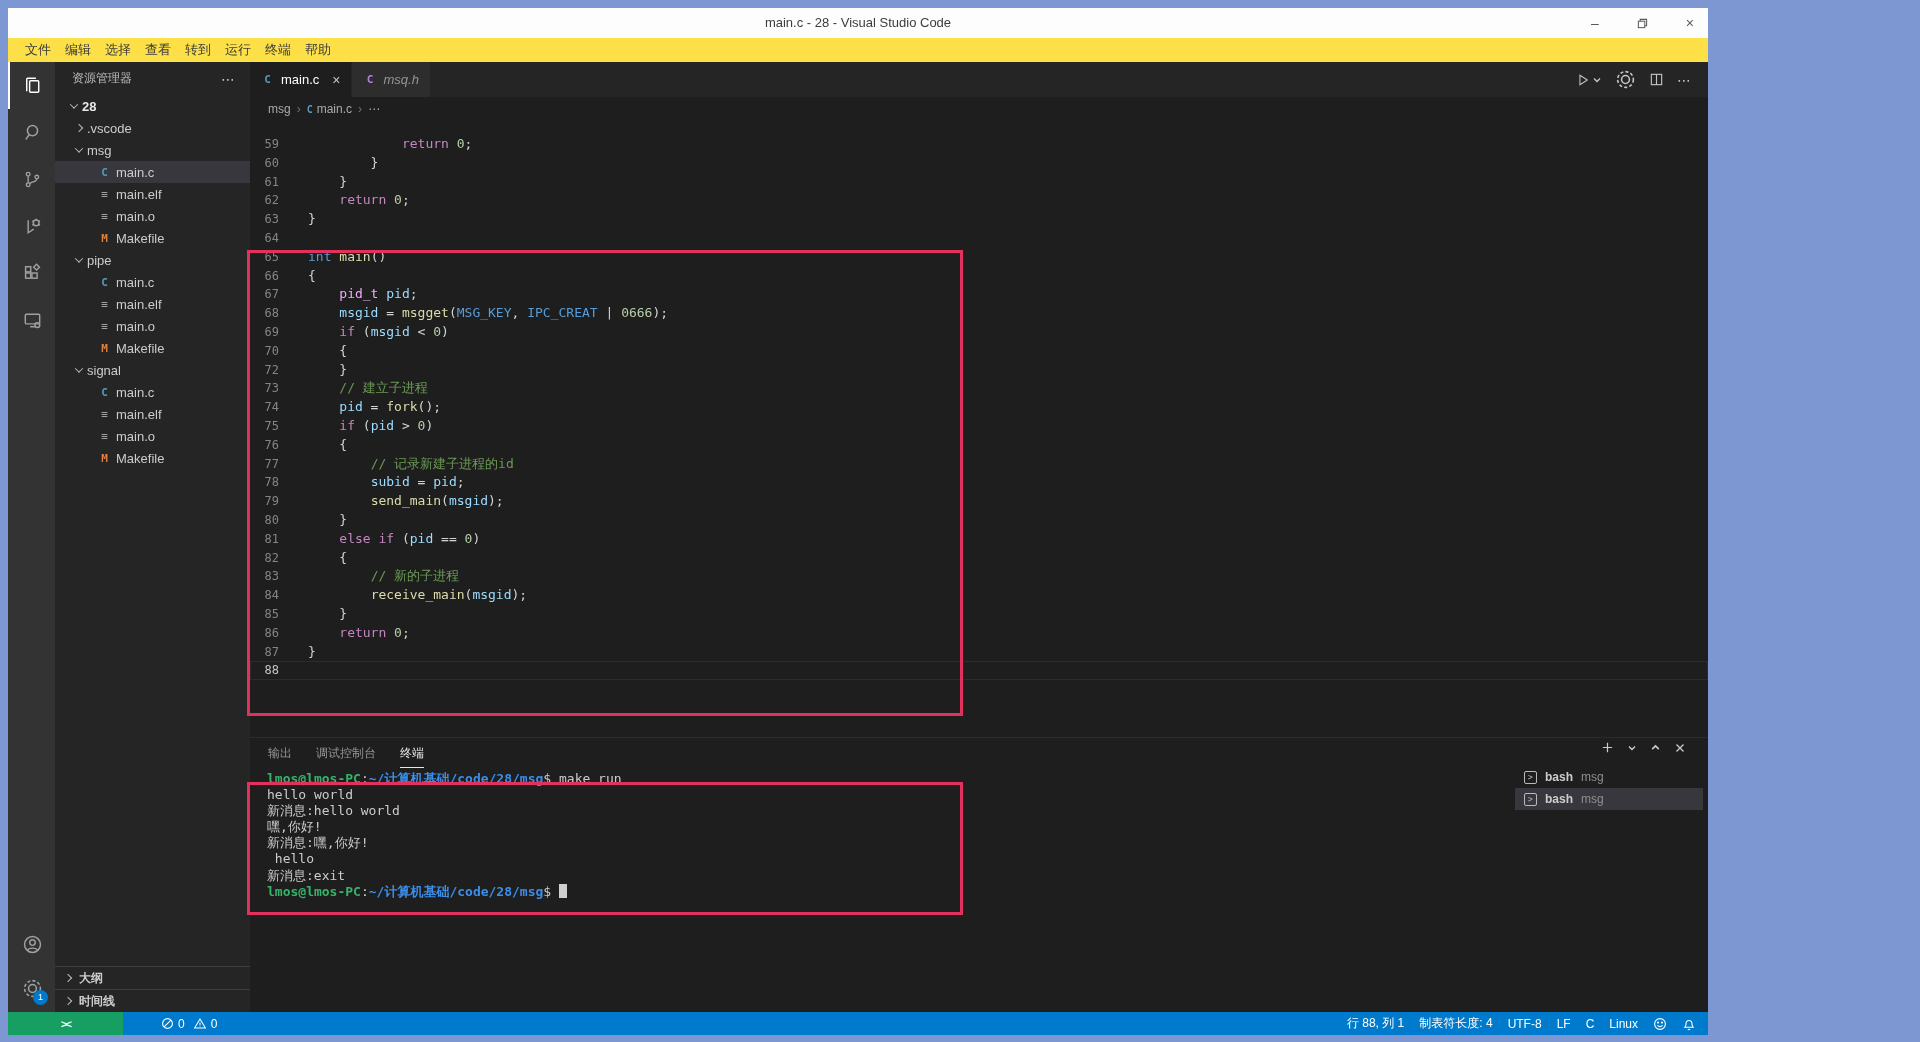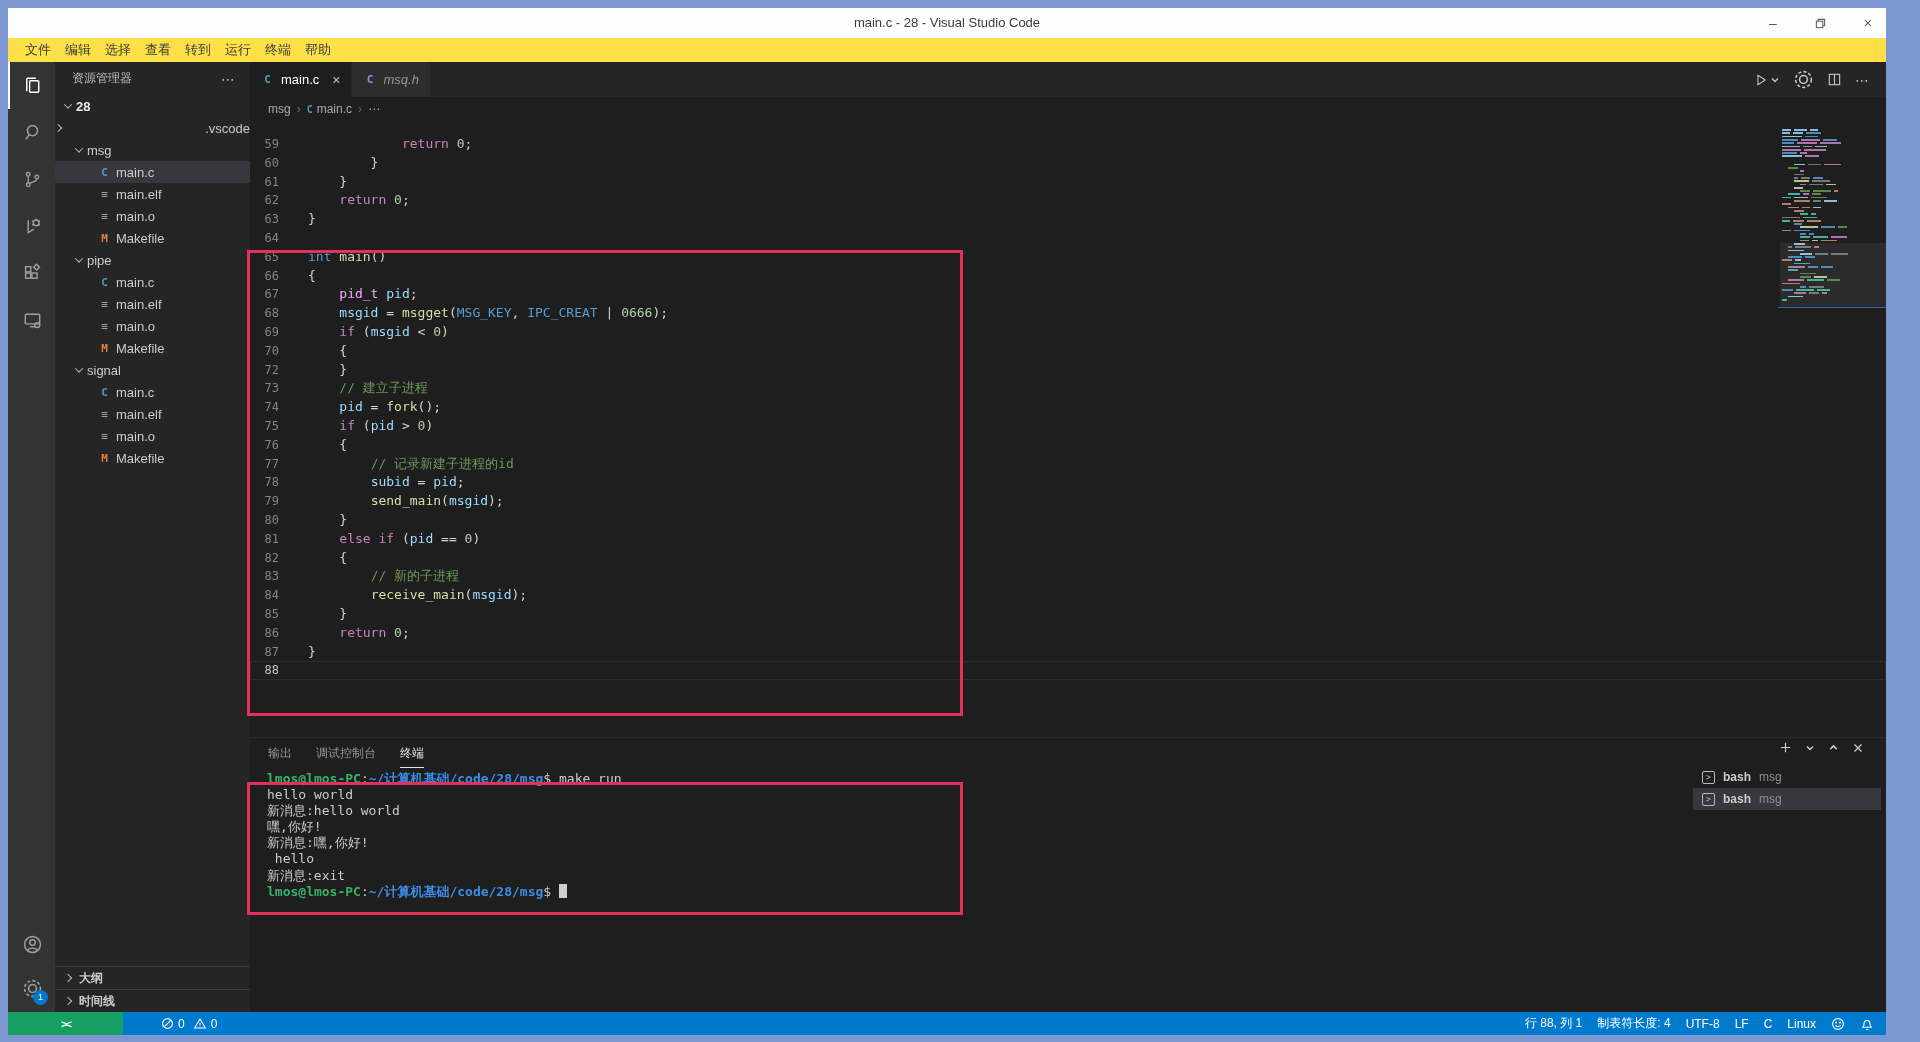--- a/index.html
+++ b/index.html
@@ -1,19 +1,19 @@
 <!DOCTYPE html>
 <html><head>
 <meta charset="utf-8">
 <style>
   *{margin:0;padding:0;box-sizing:border-box;}
   html,body{width:1920px;height:1042px;overflow:hidden;}
   body{font-family:"Liberation Sans","DejaVu Sans",sans-serif;}
   .frame{position:relative;width:1920px;height:1042px;background:#7d97d3;}
-  .window{position:absolute;left:8px;top:8px;width:1878px;height:1027px;background:#1e1e1e;display:flex;flex-direction:column;overflow:hidden;}
+  .window{position:absolute;left:8px;top:8px;width:1700px;height:1027px;background:#1e1e1e;display:flex;flex-direction:column;overflow:hidden;}
 
   
   .titlebar{height:30px;background:#fdfdfd;position:relative;flex:0 0 30px;}
   .title{position:absolute;left:0;right:0;top:0;line-height:30px;text-align:center;font-size:13px;color:#3c3c3c;}
   .win-controls{position:absolute;right:14px;top:0;height:30px;display:flex;gap:38px;align-items:center;color:#5a5a5a;font-size:14px;}
   .win-controls span{cursor:default;}
   .menubar{height:24px;background:#fde047;display:flex;align-items:center;padding-left:10px;font-size:13px;color:#3c3c3c;flex:0 0 24px;}
   .menu-item{padding:1px 7px;}
 
   .main{flex:1;display:flex;min-height:0;position:relative;}
@@ -195,25 +195,25 @@
             </svg>
           </div>
         </div>
 
       <div class="sidebar">
         <div class="sb-header">
           <span>资源管理器</span>
           <span class="sb-more">⋯</span>
         </div>
         <div id="tree">
-            <div class="tree-row" style="padding-left: 10px; text-align: right;">
+            <div class="tree-row" style="padding-left: 16px; text-align: right;">
               <span class="chev down"></span>
               <span class="root-label">28</span>
             </div>
-            <div class="tree-row" style=" justify-content: space-between;">
+            <div class="tree-row" style="padding-left: 21px;">
               <span class="chev right"></span>
               <span>.vscode</span>
             </div>
             <div class="tree-row" style="padding-left: 21px;">
               <span class="chev down"></span>
               <span>msg</span>
             </div>
             <div class="tree-row selected" style="padding-left: 32px;">
               <span class="chev-space"></span>
               <span class="ficon" style="color: rgb(81, 154, 186);">C</span>

